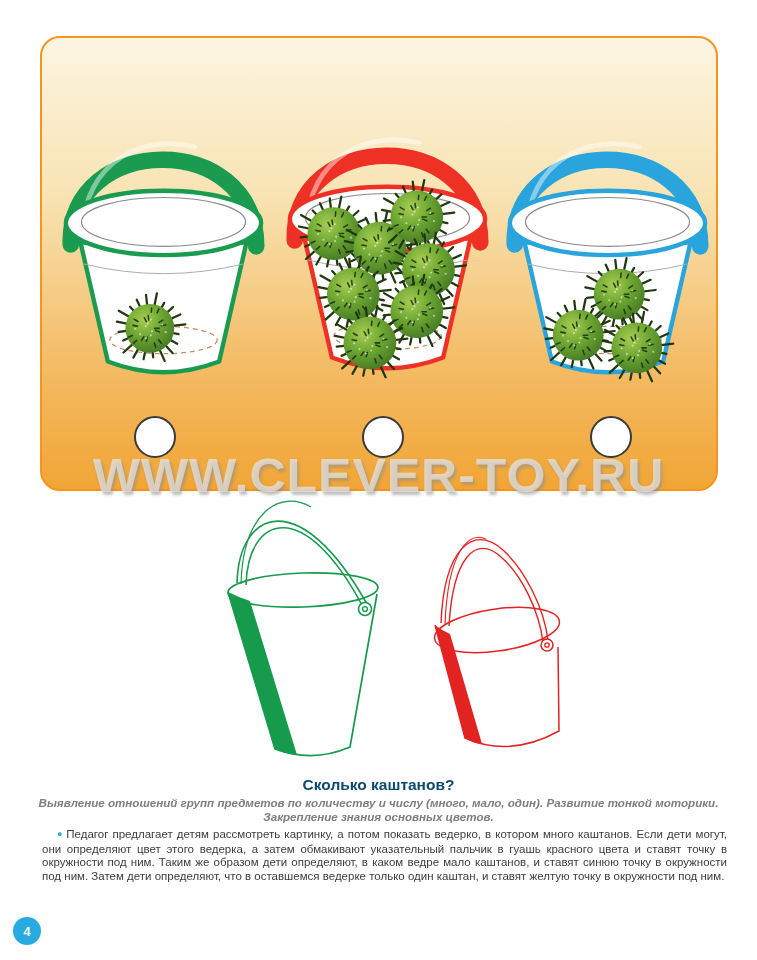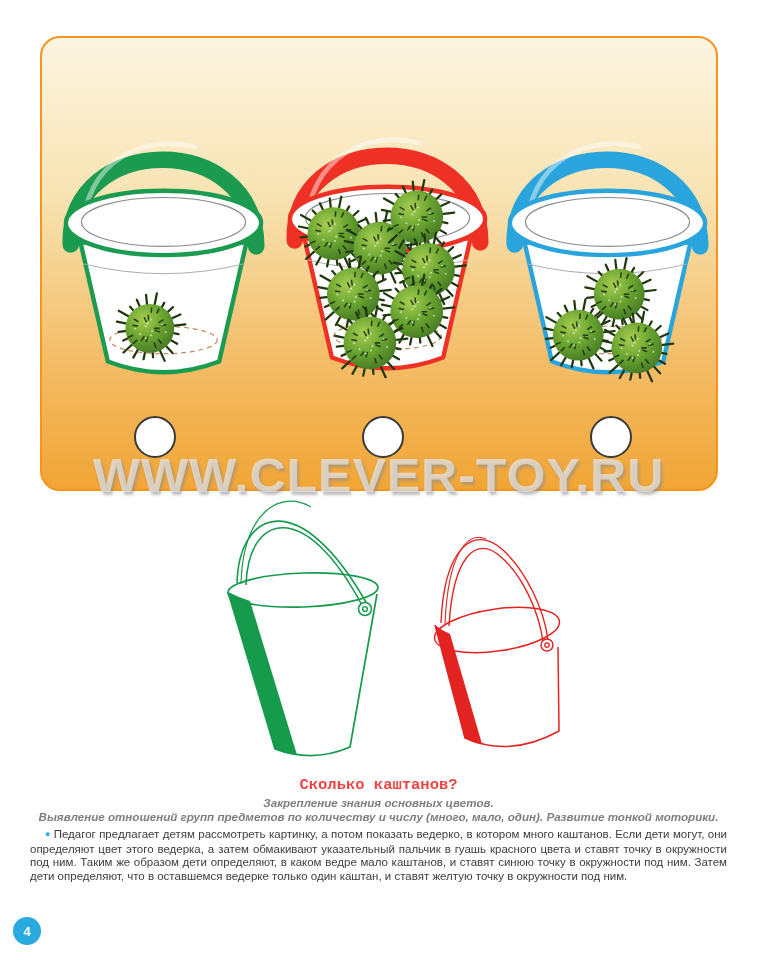--- a/index.html
+++ b/index.html
@@ -28,21 +28,21 @@
   
   .coloring{position:absolute;left:210px;top:496px;width:380px;height:272px;}
 
   
   .title{position:absolute;left:0;top:776px;width:757px;text-align:center;
         font-size:15.5px;font-weight:bold;}
   .subtitle{position:absolute;left:30px;top:796px;width:697px;text-align:center;
         font-size:11.6px;line-height:13.5px;font-weight:bold;font-style:italic;}
   .bodytext{position:absolute;left:30px;top:828px;width:697px;
         font-size:11.5px;line-height:13.6px;}
-  .bodytext p{margin:0 0 2px 0;text-align:justify;text-indent:15px;}
+  .bodytext p{margin:0 0 2px 12px;text-align:justify;text-indent:15px;}
   .bullet{font-size:9px;margin-right:3px;position:relative;top:-1px;}
 
   .page-badge{position:absolute;left:13px;top:917px;width:28px;height:28px;border-radius:50%;
         display:flex;align-items:center;justify-content:center;
         color:#ffffff;font-size:13px;font-weight:bold;}
 </style>
 </head>
 <body>
 
 <div class="page">
@@ -660,25 +660,25 @@
       <path d="M239,129 C243,60 266,37 291,60 C312,78 329,114 333,145" fill="none" stroke-width="1.4" stroke="#E32322"></path>
       <path d="M235,127 C238,55 258,34 276,42" fill="none" stroke-width="1.1" stroke="#E32322"></path>
       <path d="M225,128 L255,241 Q300,261 349,234 L348,150" fill="none" stroke-width="1.5" stroke-linejoin="round" stroke="#E32322"></path>
       <ellipse cx="287" cy="133" rx="63" ry="21" fill="none" stroke-width="1.5" transform="rotate(-8 287 133)" stroke="#E32322"></ellipse>
       <path d="M225,128 L255,241 Q262,246 272,247 L240,137 Q231,133 225,128 Z" stroke="none" fill="#E32322"></path>
       <circle cx="337" cy="148" r="6" fill="#ffffff" stroke-width="1.5" stroke="#E32322"></circle>
       <circle cx="337" cy="148" r="2.2" fill="none" stroke-width="1.3" stroke="#E32322"></circle>
     </g>
   </svg>
 
-  <div class="title" style="color: #ef4444; font-family: Liberation Mono, monospace;">Сколько каштанов?</div>
+  <div class="title" style="color: #0c4a6e;">Сколько каштанов?</div>
 
   <div class="subtitle" style="color: rgb(127, 126, 125);">
+    <div>Выявление отношений групп предметов по количеству и числу (много, мало, один). Развитие тонкой моторики.</div>
     <div>Закрепление знания основных цветов.</div>
-    <div>Выявление отношений групп предметов по количеству и числу (много, мало, один). Развитие тонкой моторики.</div>
   </div>
 
   <div class="bodytext" style="color: rgb(60, 60, 59);">
     <p><span class="bullet" style="color: rgb(41, 171, 226);">●</span><span>Педагог предлагает детям рассмотреть картинку, а потом показать ведерко, в котором много каштанов. Если дети могут, они определяют цвет этого ведерка, а затем обмакивают указательный пальчик в гуашь красного цвета и ставят точку в окружности под ним. Таким же образом дети определяют, в каком ведре мало каштанов, и ставят синюю точку в окружности под ним. Затем дети определяют, что в оставшемся ведерке только один каштан, и ставят желтую точку в окружности под ним.</span></p>
   </div>
 
   <div class="page-badge" style="background: rgb(41, 171, 226);">
     <span>4</span>
   </div>
 

